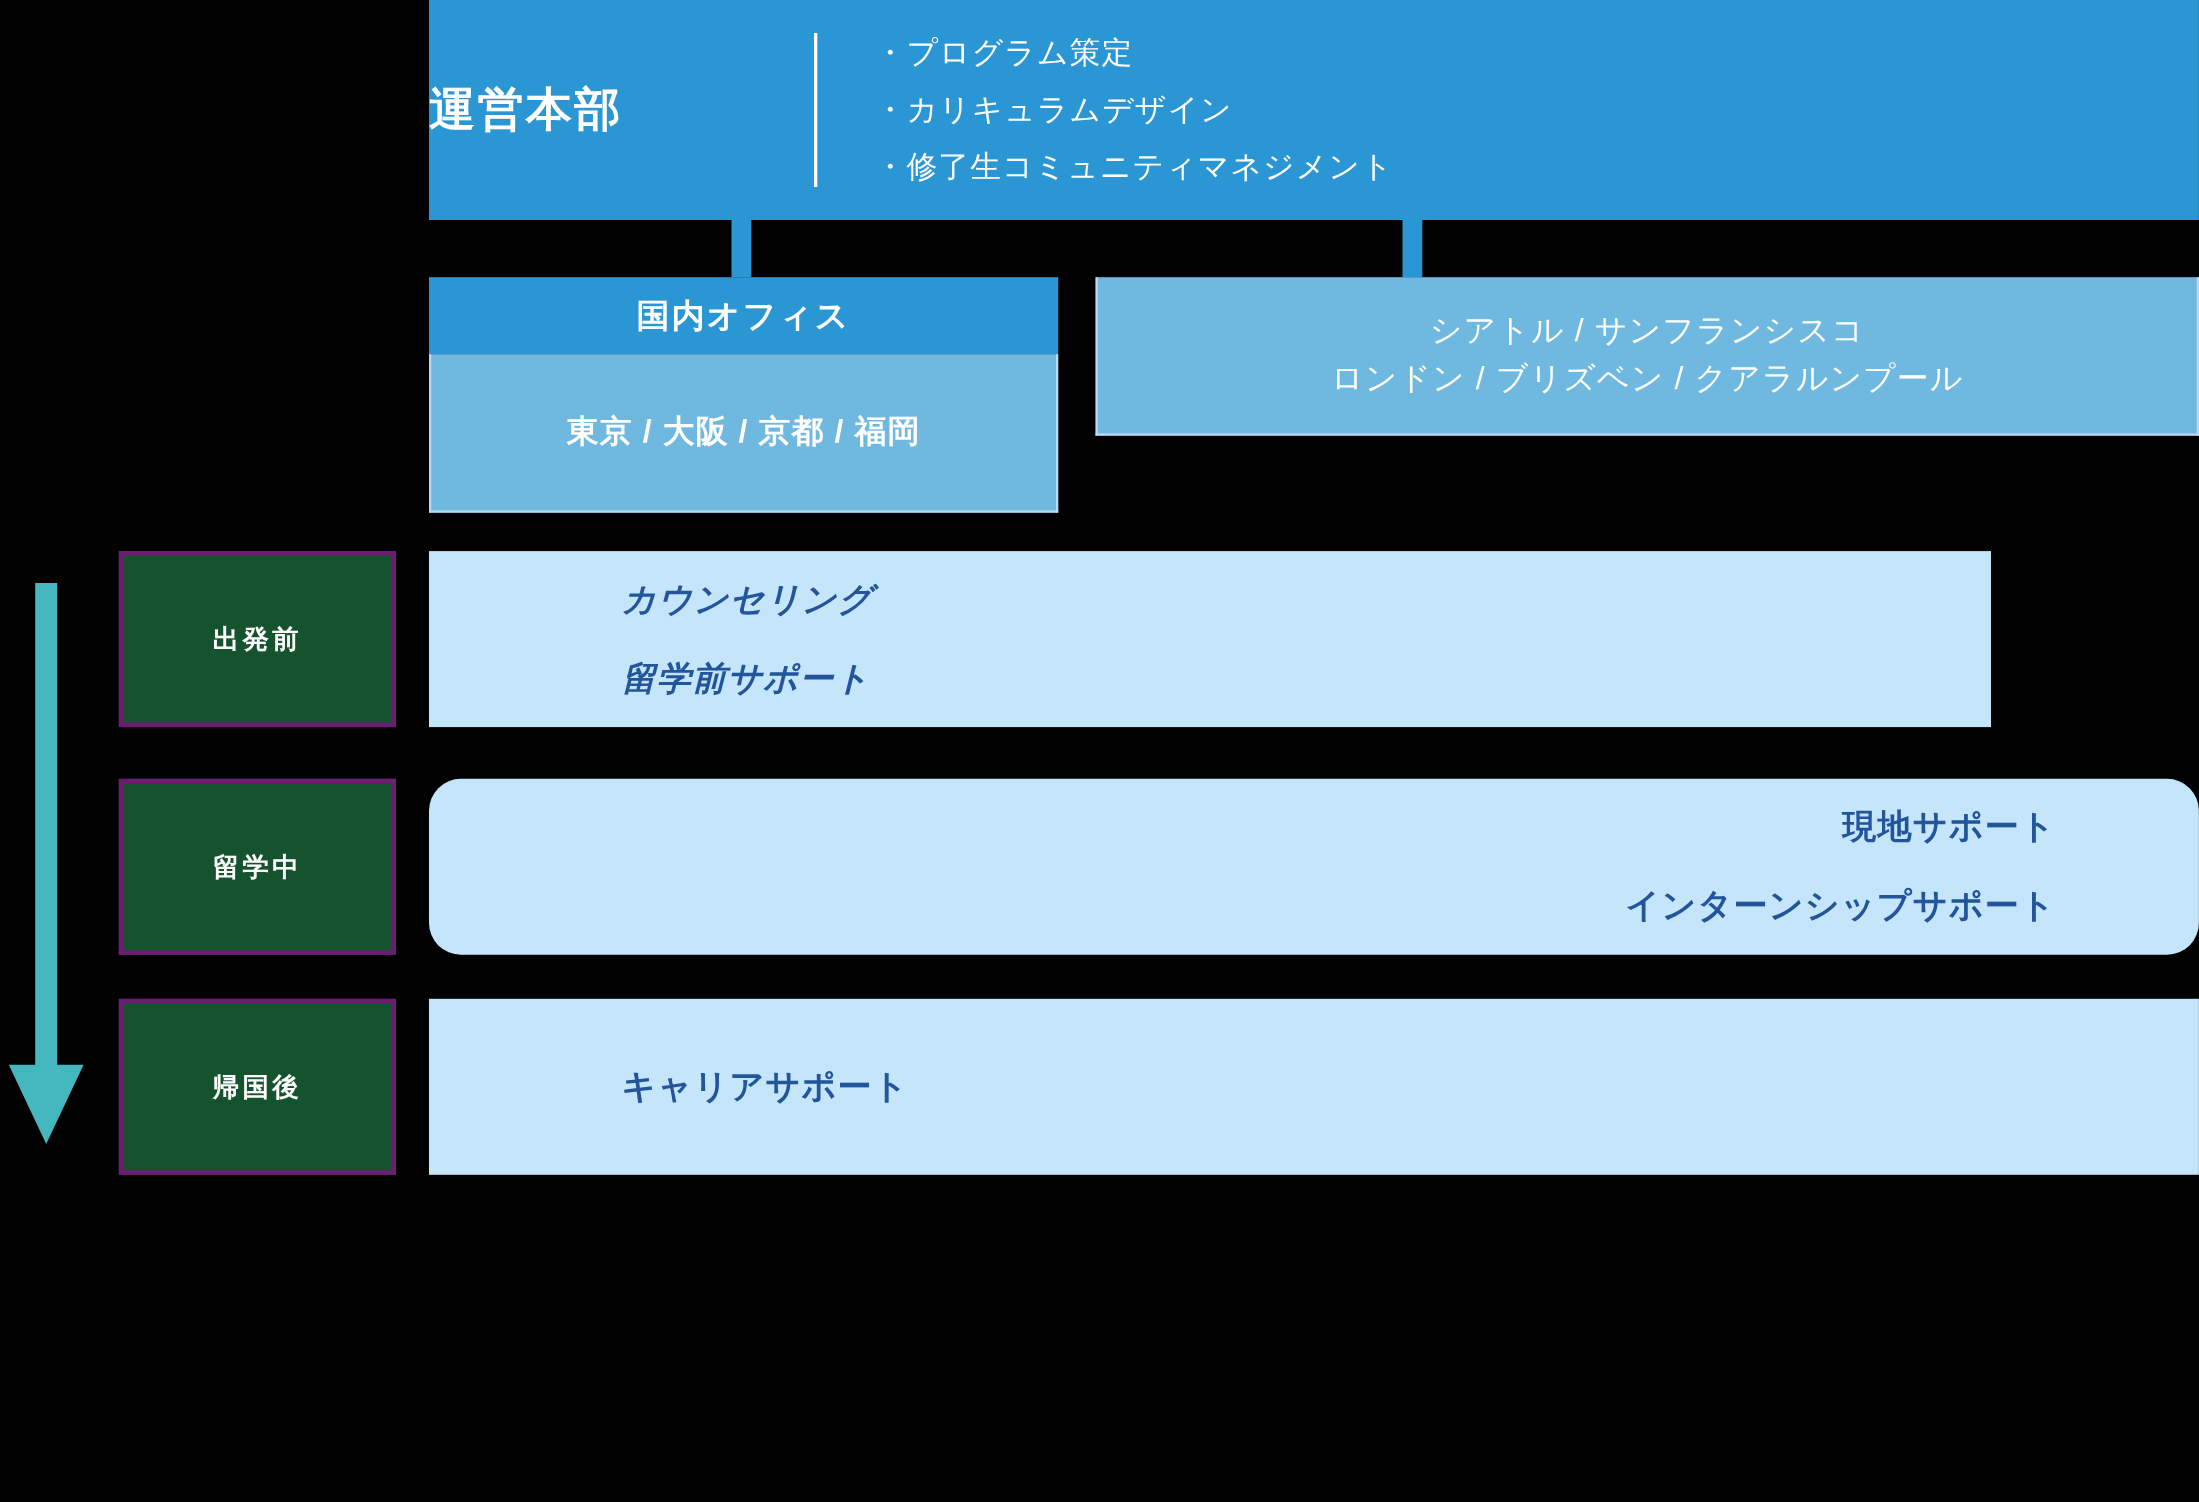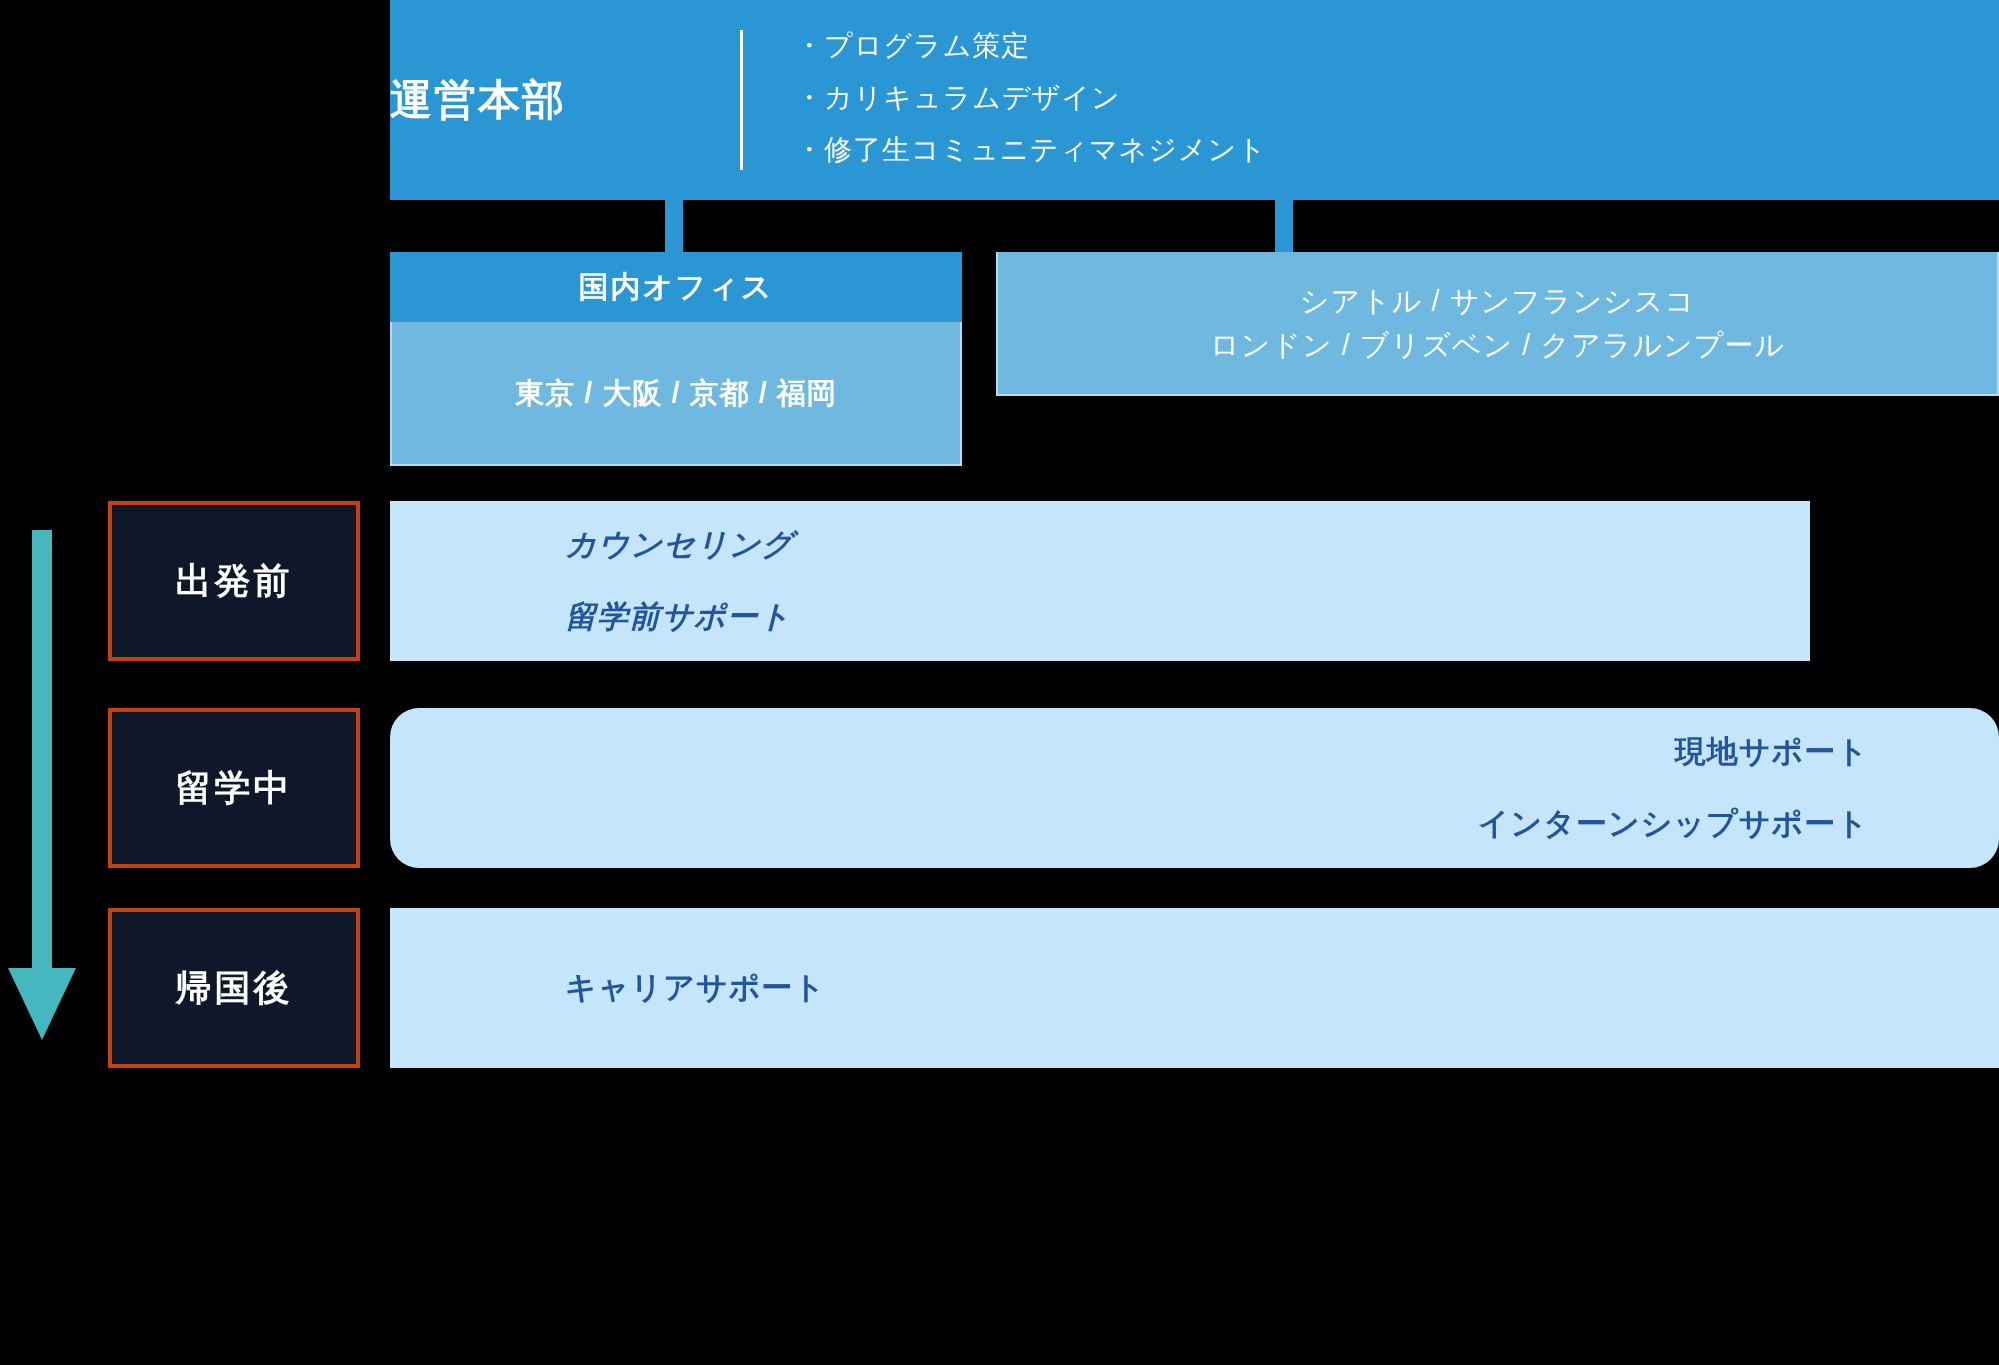--- a/index.html
+++ b/index.html
@@ -21,44 +21,44 @@
     font-size:42px;font-weight:bold;letter-spacing:2px;
   }
   #hq-divider{
     width:3px;height:140px;background:#ffffff;margin:0 0px 0 0;
     flex:0 0 auto;
   }
   #hq-list{
     margin-left:52px;color:#fff;font-size:28px;line-height:52px;
     font-weight:400;letter-spacing:1px;
   }
-  #hq-list div{white-space:nowrap;font-family:Liberation Mono, monospace;}
+  #hq-list div{white-space:nowrap;}
 
   
   .conn{background:#2B96D4;}
 
   
   .office{}
   .office-head{
     background:#2B96D4;color:#fff;font-size:30px;font-weight:bold;
     display:flex;align-items:center;justify-content:center;letter-spacing:2px;
   }
   .office-body{
     background:#6FB9E0;border:2px solid #BBD9F2;border-top:none;
     color:#fff;display:flex;flex-direction:column;align-items:center;
     justify-content:center;font-size:29px;font-weight:bold;line-height:44px;
     letter-spacing:1px;
   }
   .office-body.thin{font-weight:500;}
 
   
   .stage{
-    background:#0f172a;border:4px solid #c2410c;
+    background:#14532d;border:4px solid #701a75;
     display:flex;align-items:center;justify-content:center;
-    color:#fff;font-size:36px;font-weight:bold;letter-spacing:3px;
+    color:#fff;font-size:24px;font-weight:bold;letter-spacing:3px;
   }
 
   
   .panel{
     background:#C5E6FA;display:flex;flex-direction:column;
     justify-content:center;color:#22559C;
     font-size:31px;font-weight:bold;letter-spacing:1px;
   }
   .panel .line{white-space:nowrap;}
   .panel.left-al{align-items:flex-start;padding-left:175px;}

